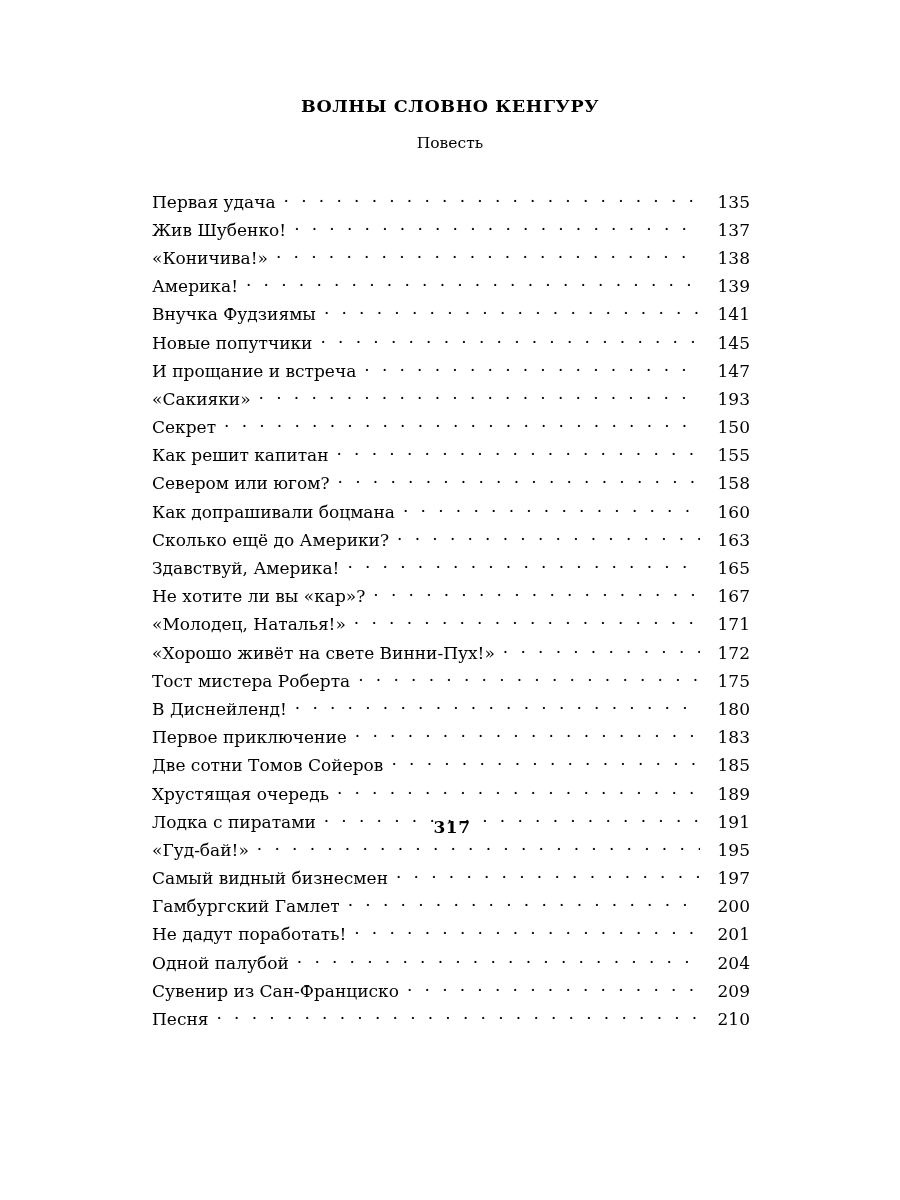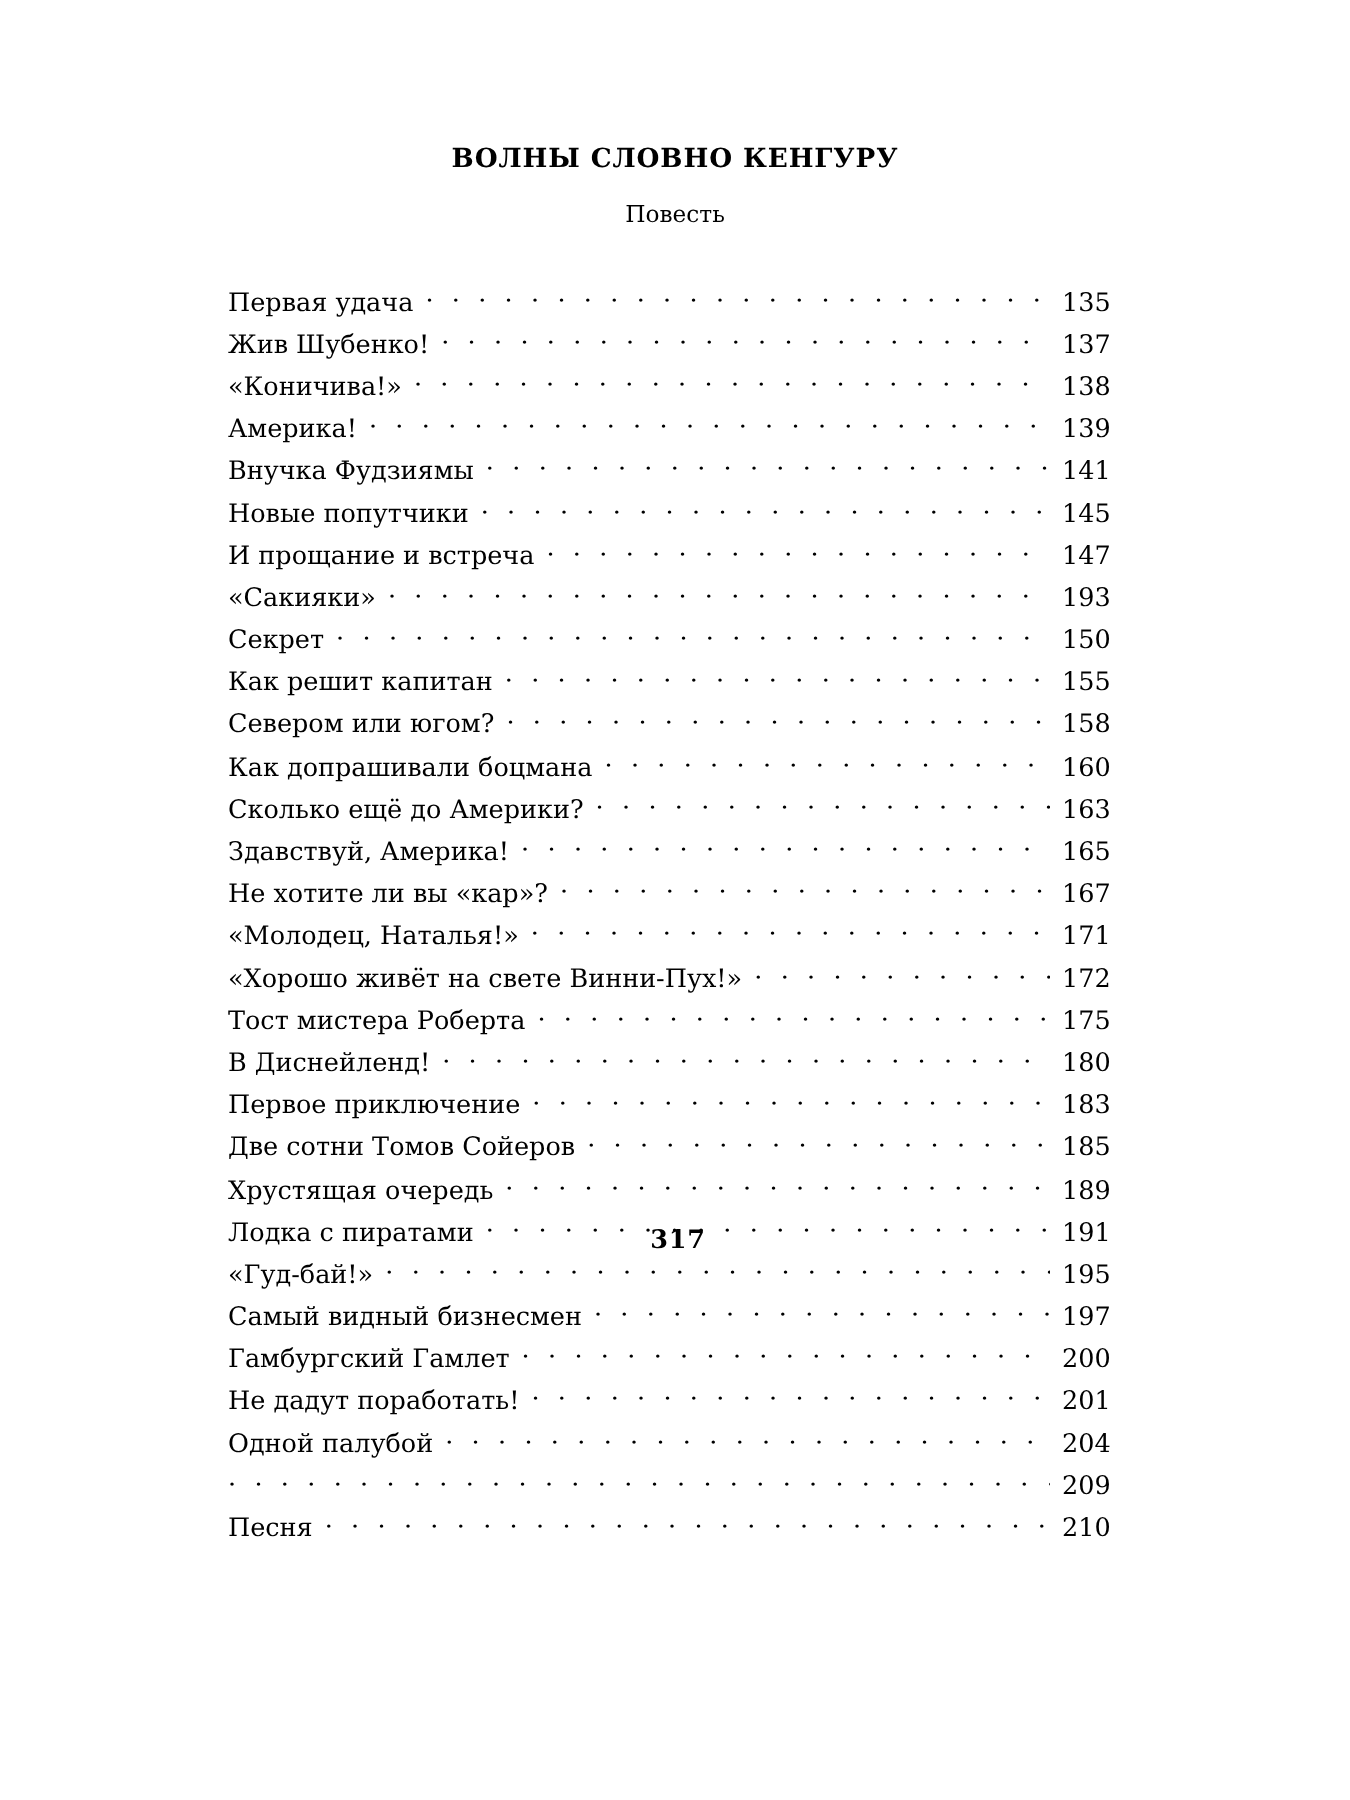--- a/index.html
+++ b/index.html
@@ -60,20 +60,21 @@
     white-space: nowrap;
     font-size: 17px;
     letter-spacing: 3.4px;
     color: #000;
     position: relative;
     top: -1px;
   }
   .toc-page {
     flex: 0 0 auto;
     padding-left: 8px;
+    text-align: right;
     min-width: 42px;
     font-variant-numeric: lining-nums;
   }
   .folio {
     position: absolute;
     left: 4px;
     right: 0;
     bottom: 68px;
     text-align: center;
     font-family: "DejaVu Serif", serif;
@@ -227,20 +228,21 @@
         <span class="toc-title">Не дадут поработать!</span>
         <span class="toc-dots">· · · · · · · · · · · · · · · · · · · · · · · · · · · · · · · · · · · · · · · · · · · · · · · · · · · · · · · · · · · · · · · · · · · · · · · · · ·</span>
         <span class="toc-page">201</span>
       </li>
       <li class="toc-entry">
         <span class="toc-title">Одной палубой</span>
         <span class="toc-dots">· · · · · · · · · · · · · · · · · · · · · · · · · · · · · · · · · · · · · · · · · · · · · · · · · · · · · · · · · · · · · · · · · · · · · · · · · ·</span>
         <span class="toc-page">204</span>
       </li>
       <li class="toc-entry">
+        <span class="toc-title">Сувенир из Сан-Франциско</span>
         <span class="toc-dots">· · · · · · · · · · · · · · · · · · · · · · · · · · · · · · · · · · · · · · · · · · · · · · · · · · · · · · · · · · · · · · · · · · · · · · · · · ·</span>
         <span class="toc-page">209</span>
       </li>
       <li class="toc-entry">
         <span class="toc-title">Песня</span>
         <span class="toc-dots">· · · · · · · · · · · · · · · · · · · · · · · · · · · · · · · · · · · · · · · · · · · · · · · · · · · · · · · · · · · · · · · · · · · · · · · · · ·</span>
         <span class="toc-page">210</span>
       </li>
     </ul>
 

